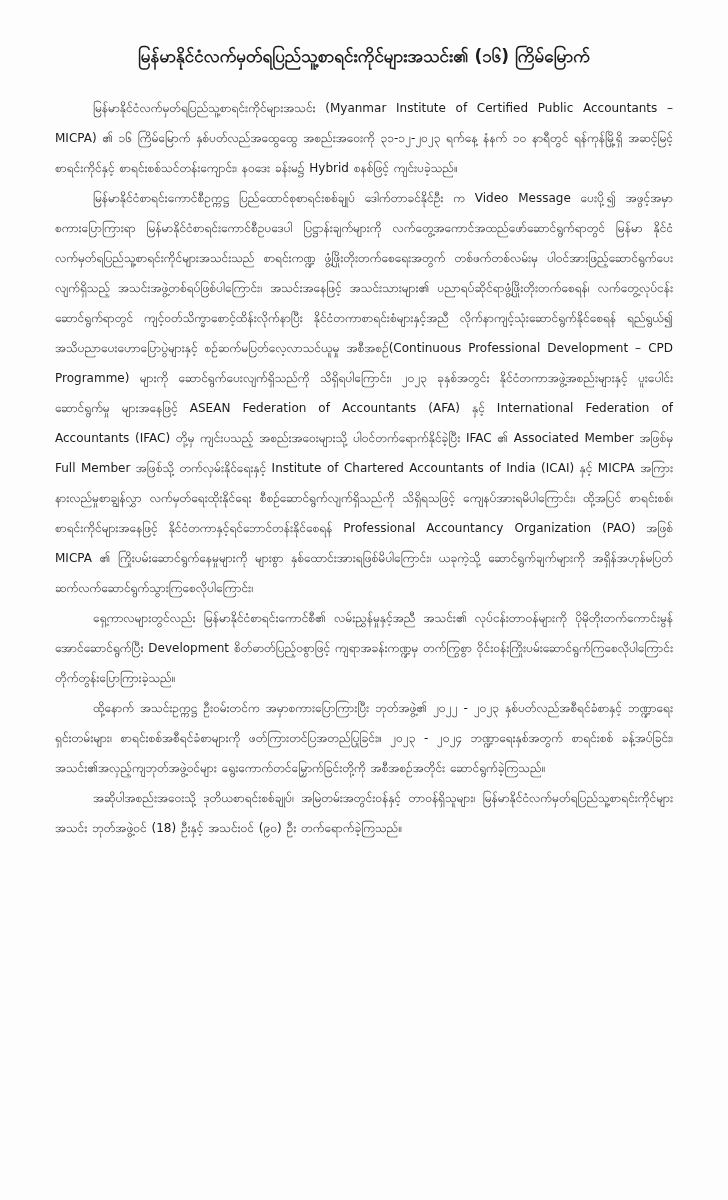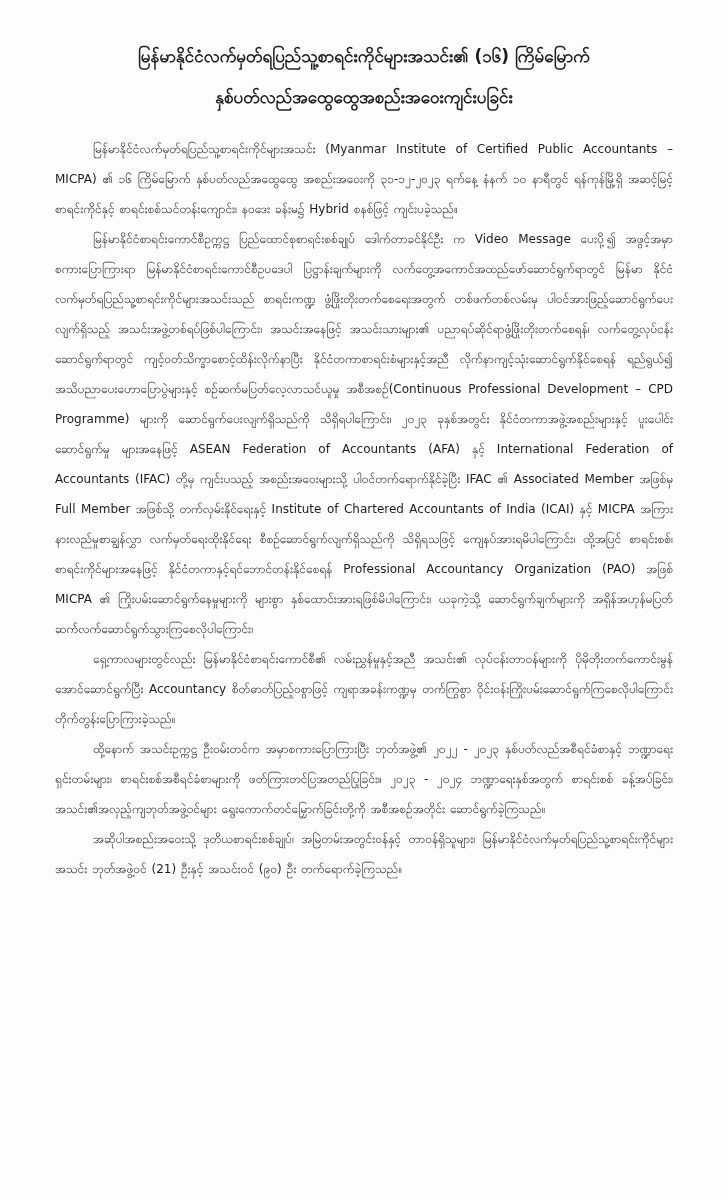--- a/index.html
+++ b/index.html
@@ -40,24 +40,23 @@
     word-spacing:1px;
   }
 </style>
 </head>
 <body>
 
 <div class="page">
 
   <div class="title-block">
     <div class="title-line">မြန်မာနိုင်ငံလက်မှတ်ရပြည်သူ့စာရင်းကိုင်များအသင်း၏ (၁၆) ကြိမ်မြောက်</div>
-    <div class="title-line">နှစ်ပတ်လည်အထွေထွေအစည်းအဝေးကျင်းပခြင်း</div>
   </div>
 
   <div class="body-text">
     <p>မြန်မာနိုင်ငံလက်မှတ်ရပြည်သူ့စာရင်းကိုင်များအသင်း (Myanmar Institute of Certified Public Accountants – MICPA) ၏ ၁၆ ကြိမ်မြောက် နှစ်ပတ်လည်အထွေထွေ အစည်းအဝေးကို ၃၁-၁၂-၂၀၂၃ ရက်နေ့ နံနက် ၁၀ နာရီတွင် ရန်ကုန်မြို့ရှိ အဆင့်မြင့်စာရင်းကိုင်နှင့် စာရင်းစစ်သင်တန်းကျောင်း၊ နဝဒေး ခန်းမ၌ Hybrid စနစ်ဖြင့် ကျင်းပခဲ့သည်။</p>
     <p>မြန်မာနိုင်ငံစာရင်းကောင်စီဥက္ကဋ္ဌ ပြည်ထောင်စုစာရင်းစစ်ချုပ် ဒေါက်တာခင်နိုင်ဦး က Video Message ပေးပို့၍ အဖွင့်အမှာစကားပြောကြားရာ မြန်မာနိုင်ငံစာရင်းကောင်စီဥပဒေပါ ပြဋ္ဌာန်းချက်များကို လက်တွေ့အကောင်အထည်ဖော်ဆောင်ရွက်ရာတွင် မြန်မာ နိုင်ငံလက်မှတ်ရပြည်သူ့စာရင်းကိုင်များအသင်းသည် စာရင်းကဏ္ဍ ဖွံ့ဖြိုးတိုးတက်စေရေးအတွက် တစ်ဖက်တစ်လမ်းမှ ပါဝင်အားဖြည့်ဆောင်ရွက်ပေးလျက်ရှိသည့် အသင်းအဖွဲ့တစ်ရပ်ဖြစ်ပါကြောင်း၊ အသင်းအနေဖြင့် အသင်းသားများ၏ ပညာရပ်ဆိုင်ရာဖွံ့ဖြိုးတိုးတက်စေရန်၊ လက်တွေ့လုပ်ငန်းဆောင်ရွက်ရာတွင် ကျင့်ဝတ်သိက္ခာစောင့်ထိန်းလိုက်နာပြီး နိုင်ငံတကာစာရင်းစံများနှင့်အညီ လိုက်နာကျင့်သုံးဆောင်ရွက်နိုင်စေရန် ရည်ရွယ်၍ အသိပညာပေးဟောပြောပွဲများနှင့် စဉ်ဆက်မပြတ်လေ့လာသင်ယူမှု အစီအစဉ်(Continuous Professional Development – CPD Programme) များကို ဆောင်ရွက်ပေးလျက်ရှိသည်ကို သိရှိရပါကြောင်း၊ ၂၀၂၃ ခုနှစ်အတွင်း နိုင်ငံတကာအဖွဲ့အစည်းများနှင့် ပူးပေါင်းဆောင်ရွက်မှု များအနေဖြင့် ASEAN Federation of Accountants (AFA) နှင့် International Federation of Accountants (IFAC) တို့မှ ကျင်းပသည့် အစည်းအဝေးများသို့ ပါဝင်တက်ရောက်နိုင်ခဲ့ပြီး IFAC ၏ Associated Member အဖြစ်မှ Full Member အဖြစ်သို့ တက်လှမ်းနိုင်ရေးနှင့် Institute of Chartered Accountants of India (ICAI)  နှင့် MICPA အကြား နားလည်မှုစာချွန်လွှာ လက်မှတ်ရေးထိုးနိုင်ရေး စီစဉ်ဆောင်ရွက်လျက်ရှိသည်ကို သိရှိရသဖြင့် ကျေနပ်အားရမိပါကြောင်း၊ ထို့အပြင် စာရင်းစစ်၊ စာရင်းကိုင်များအနေဖြင့် နိုင်ငံတကာနှင့်ရင်ဘောင်တန်းနိုင်စေရန် Professional Accountancy Organization (PAO) အဖြစ် MICPA ၏ ကြိုးပမ်းဆောင်ရွက်နေမှုများကို များစွာ နှစ်ထောင်းအားရဖြစ်မိပါကြောင်း၊ ယခုကဲ့သို့ ဆောင်ရွက်ချက်များကို အရှိန်အဟုန်မပြတ် ဆက်လက်ဆောင်ရွက်သွားကြစေလိုပါကြောင်း၊</p>
-    <p>ရှေ့ကာလများတွင်လည်း မြန်မာနိုင်ငံစာရင်းကောင်စီ၏ လမ်းညွှန်မှုနှင့်အညီ အသင်း၏ လုပ်ငန်းတာဝန်များကို ပိုမိုတိုးတက်ကောင်းမွန်အောင်ဆောင်ရွက်ပြီး Accountancy စိတ်ဓာတ်ပြည့်ဝစွာဖြင့် ကျရာအခန်းကဏ္ဍမှ တက်ကြွစွာ ဝိုင်းဝန်းကြိုးပမ်းဆောင်ရွက်ကြစေလိုပါကြောင်း တိုက်တွန်းပြောကြားခဲ့သည်။</p>
+    <p>ရှေ့ကာလများတွင်လည်း မြန်မာနိုင်ငံစာရင်းကောင်စီ၏ လမ်းညွှန်မှုနှင့်အညီ အသင်း၏ လုပ်ငန်းတာဝန်များကို ပိုမိုတိုးတက်ကောင်းမွန်အောင်ဆောင်ရွက်ပြီး Development စိတ်ဓာတ်ပြည့်ဝစွာဖြင့် ကျရာအခန်းကဏ္ဍမှ တက်ကြွစွာ ဝိုင်းဝန်းကြိုးပမ်းဆောင်ရွက်ကြစေလိုပါကြောင်း တိုက်တွန်းပြောကြားခဲ့သည်။</p>
     <p>ထို့နောက် အသင်းဥက္ကဋ္ဌ ဦးဝမ်းတင်က အမှာစကားပြောကြားပြီး ဘုတ်အဖွဲ့၏ ၂၀၂၂ - ၂၀၂၃ နှစ်ပတ်လည်အစီရင်ခံစာနှင့် ဘဏ္ဍာရေးရှင်းတမ်းများ၊ စာရင်းစစ်အစီရင်ခံစာများကို ဖတ်ကြားတင်ပြအတည်ပြုခြင်း။ ၂၀၂၃ - ၂၀၂၄ ဘဏ္ဍာရေးနှစ်အတွက် စာရင်းစစ် ခန့်အပ်ခြင်း၊ အသင်း၏အလှည့်ကျဘုတ်အဖွဲ့ဝင်များ ရွေးကောက်တင်မြှောက်ခြင်းတို့ကို အစီအစဉ်အတိုင်း ဆောင်ရွက်ခဲ့ကြသည်။</p>
-    <p>အဆိုပါအစည်းအဝေးသို့ ဒုတိယစာရင်းစစ်ချုပ်၊ အမြဲတမ်းအတွင်းဝန်နှင့် တာဝန်ရှိသူများ၊ မြန်မာနိုင်ငံလက်မှတ်ရပြည်သူ့စာရင်းကိုင်များအသင်း ဘုတ်အဖွဲ့ဝင် (21) ဦးနှင့် အသင်းဝင် (၉၀) ဦး တက်ရောက်ခဲ့ကြသည်။</p>
+    <p>အဆိုပါအစည်းအဝေးသို့ ဒုတိယစာရင်းစစ်ချုပ်၊ အမြဲတမ်းအတွင်းဝန်နှင့် တာဝန်ရှိသူများ၊ မြန်မာနိုင်ငံလက်မှတ်ရပြည်သူ့စာရင်းကိုင်များအသင်း ဘုတ်အဖွဲ့ဝင် (18) ဦးနှင့် အသင်းဝင် (၉၀) ဦး တက်ရောက်ခဲ့ကြသည်။</p>
   </div>
 
 </div>
 
 </body></html>

